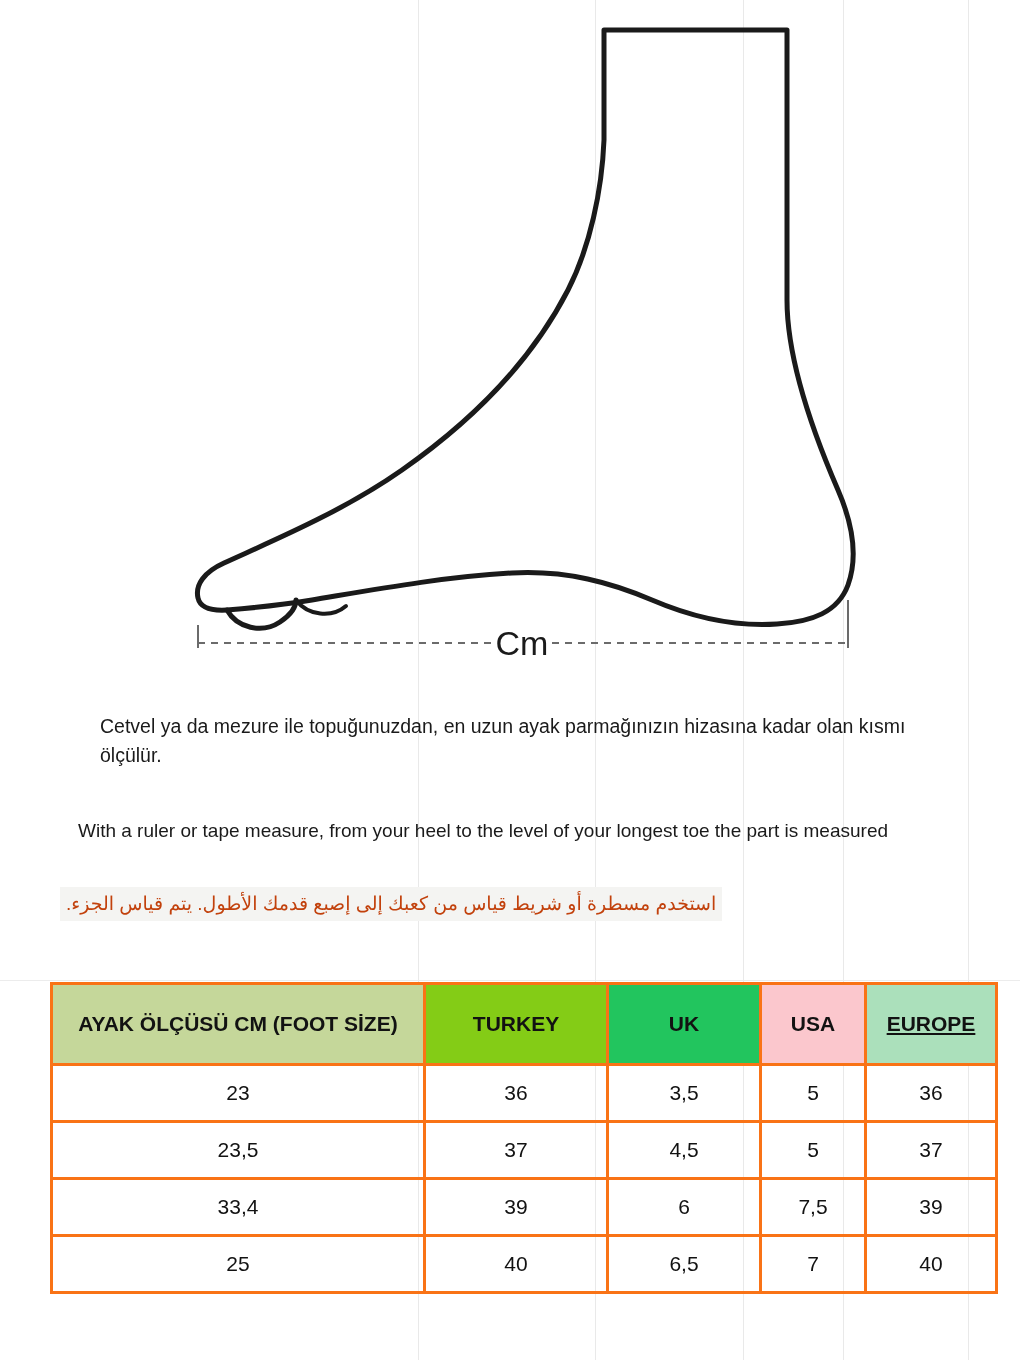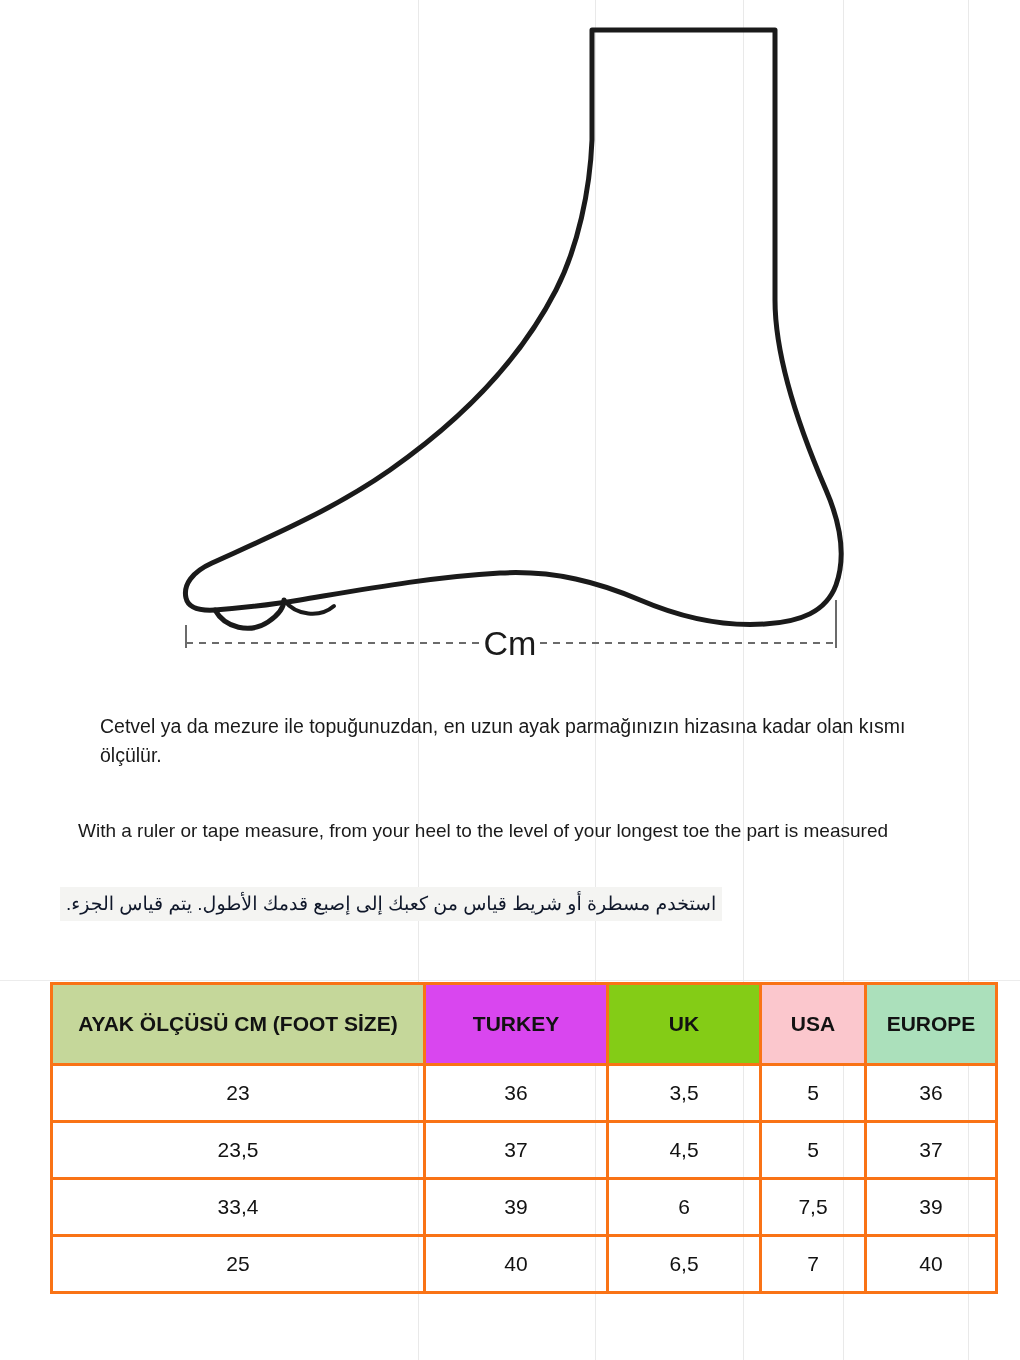--- a/index.html
+++ b/index.html
@@ -33,21 +33,21 @@
     position: absolute;
     left: 0;
     right: 0;
     height: 1px;
     background: #ececec;
   }
 
   
   .foot-wrap {
     position: absolute;
-    left: 0;
+    left: 12px;
     top: 0;
     width: 896px;
     height: 690px;
   }
   .foot-wrap svg {
     display: block;
   }
 
   
   .instructions {
@@ -66,21 +66,21 @@
   .instr-en {
     font-size: 19px;
     line-height: 29px;
     color: #1a1a1a;
     margin: 46px 18px 0 18px;
   }
   .instr-ar {
     direction: rtl;
     font-size: 19px;
     line-height: 30px;
-    color: #0f172a;
+    color: #c2410c;
     margin-top: 42px;
     background: #f4f4f2;
     display: inline-block;
     padding: 2px 6px;
   }
 
   
   .size-table {
     position: absolute;
     left: 50px;
@@ -103,25 +103,25 @@
   }
   .size-table tbody td {
     height: 52px;
     font-weight: normal;
     margin-top: 11px;
   }
   .col-foot  { width: 368px; }
   .col-tr    { width: 178px; }
   .col-uk    { width: 148px; }
   .col-usa   { width: 100px; }
-  .col-eu    { width: 126px; }
+  .col-eu    { width: 126px; text-decoration: underline; }
 
   .th-foot  { background: #c5d79a; }
-  .th-tr    { background: #d946ef; }
-  .th-uk    { background: #84cc16; }
+  .th-tr    { background: #84cc16; }
+  .th-uk    { background: #22c55e; }
   .th-usa   { background: #fbc7cd; }
   .th-eu    { background: #abe0bb; }
 
   .size-table tbody td:first-child { font-weight: normal; }
 </style>
 </head>
 <body>
 
 <div class="bg-grid">
   <div class="vline" style="left:418px;"></div>

